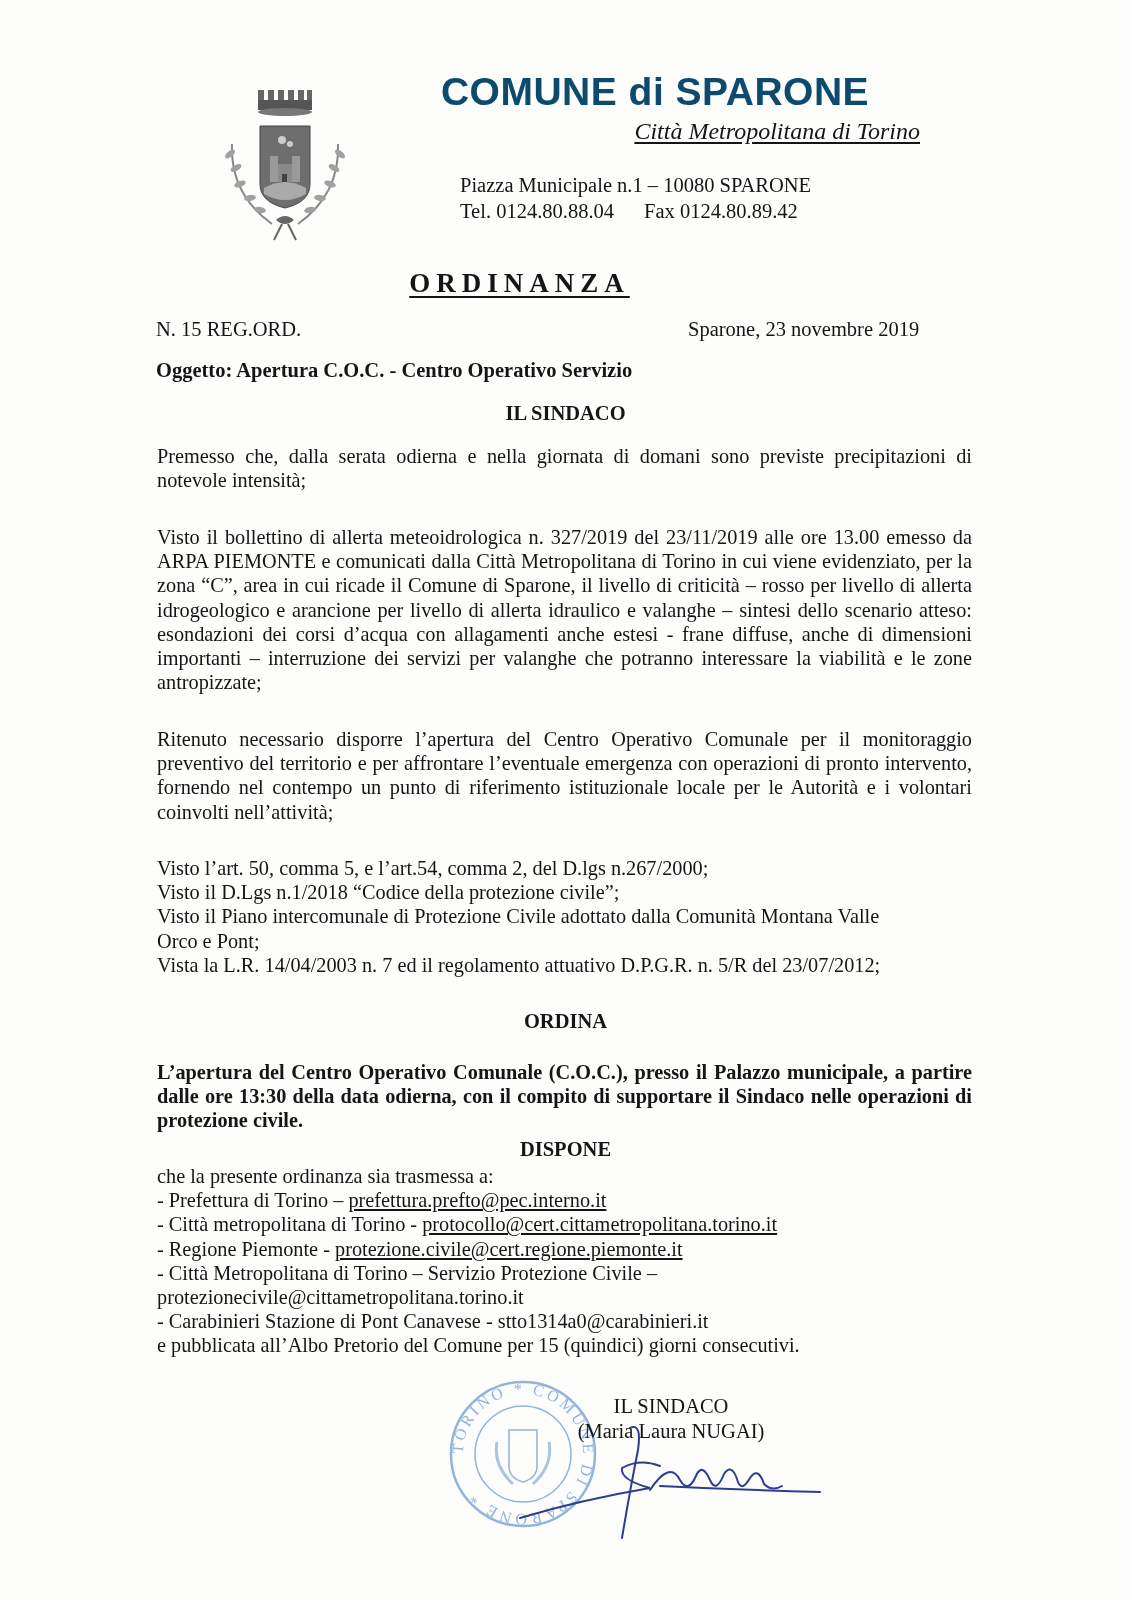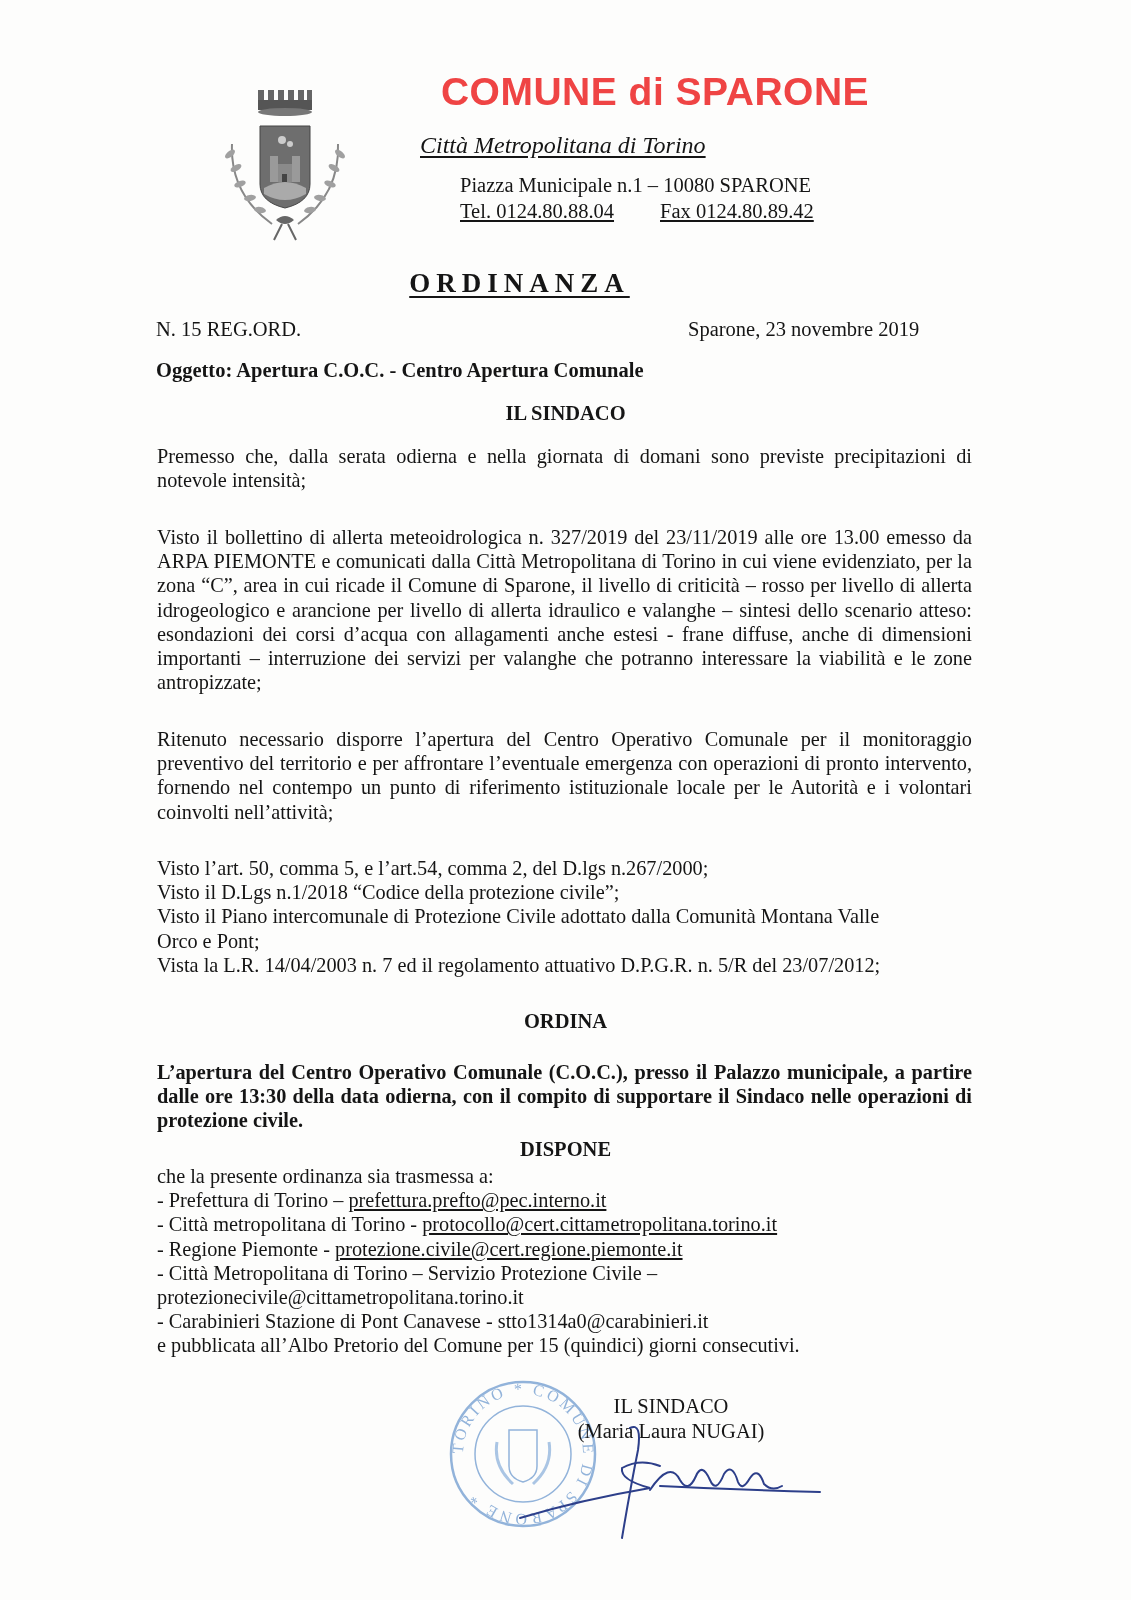--- a/index.html
+++ b/index.html
@@ -1,25 +1,25 @@
 <!DOCTYPE html>
 <html><head>
 <meta charset="utf-8">
 <style>
   html, body { margin: 0; padding: 0; background: #ffffff; }
   body { width: 1131px; height: 1600px; position: relative; overflow: hidden; color: #151515; font-family: "Liberation Serif", serif; }
   .page { position: absolute; left: 0; top: 0; width: 1131px; height: 1600px; background: #fdfdfc; }
 
   
   .crest { position: absolute; left: 212px; top: 84px; width: 146px; height: 160px; }
-  .org-name { position: absolute; left: 420px; top: 70px; width: 470px; text-align: center; font-family: "Liberation Sans", sans-serif; font-weight: bold; font-size: 39px; letter-spacing: 0.5px; color: #ef4444; }
-  .org-sub { position: absolute; left: 420px; top: 132px; width: 500px; text-align: left; font-style: italic; font-size: 24px; }
+  .org-name { position: absolute; left: 420px; top: 70px; width: 470px; text-align: center; font-family: "Liberation Sans", sans-serif; font-weight: bold; font-size: 39px; letter-spacing: 0.5px; color: #0c4a6e; }
+  .org-sub { position: absolute; left: 420px; top: 118px; width: 500px; text-align: right; font-style: italic; font-size: 24px; }
   .org-sub span { text-decoration: underline; text-underline-offset: 3px; }
   .addr { position: absolute; left: 460px; top: 172px; font-size: 20.5px; line-height: 26px; }
-  .addr .row2 { display: flex; gap: 46px; text-decoration: underline; }
+  .addr .row2 { display: flex; gap: 30px; }
 
   
   .doc-title { position: absolute; left: 0; top: 268px; width: 1035px; text-align: center; }
   .doc-title span { font-weight: bold; font-size: 27px; letter-spacing: 6px; text-decoration: underline; text-decoration-thickness: 2px; text-underline-offset: 4px; margin-left: 4px; }
 
   .reg { position: absolute; left: 156px; top: 318px; font-size: 20.5px; }
   .date { position: absolute; left: 680px; top: 318px; font-size: 20.5px; margin-left: 8px; }
   .subject { position: absolute; left: 156px; top: 359px; font-size: 20.5px; font-weight: bold; }
   .heading { position: absolute; left: 0; width: 1131px; text-align: center; font-weight: bold; font-size: 20.5px; }
 
@@ -87,21 +87,21 @@
     <div class="row2">
       <span>Tel.  0124.80.88.04</span>
       <span>Fax  0124.80.89.42</span>
     </div>
   </div>
 
   <div class="doc-title"><span>ORDINANZA</span></div>
 
   <div class="reg">N. 15 REG.ORD.</div>
   <div class="date">Sparone, 23 novembre 2019</div>
-  <div class="subject">Oggetto: Apertura C.O.C. - Centro Apertura Comunale</div>
+  <div class="subject">Oggetto: Apertura C.O.C. - Centro Operativo Servizio</div>
 
   <div class="heading" style="top:402px">IL SINDACO</div>
 
   <div class="para" style="top:444px">Premesso che, dalla serata odierna e nella giornata di domani sono previste precipitazioni di notevole intensità;</div>
   <div class="para" style="top:525px">Visto il bollettino di allerta meteoidrologica n. 327/2019 del 23/11/2019 alle ore 13.00 emesso da ARPA PIEMONTE e comunicati dalla Città Metropolitana di Torino in cui viene evidenziato, per la zona “C”, area in cui ricade il Comune di Sparone, il livello di criticità  – rosso per livello di allerta idrogeologico e arancione per livello di allerta idraulico e valanghe – sintesi dello scenario atteso: esondazioni dei corsi d’acqua con allagamenti anche estesi -  frane diffuse, anche di dimensioni importanti – interruzione dei servizi per valanghe che potranno interessare la viabilità e le zone antropizzate;</div>
   <div class="para" style="top:727px">Ritenuto necessario disporre l’apertura del Centro Operativo Comunale per il monitoraggio preventivo del territorio e per affrontare l’eventuale emergenza con operazioni di pronto intervento, fornendo nel contempo un punto di riferimento istituzionale locale per le Autorità e i volontari coinvolti nell’attività;</div>
 
   <div class="lines" style="top:856px">
     <div>Visto l’art. 50, comma 5, e l’art.54, comma 2, del D.lgs n.267/2000;</div>
     <div>Visto il D.Lgs n.1/2018 “Codice della protezione civile”;</div>

